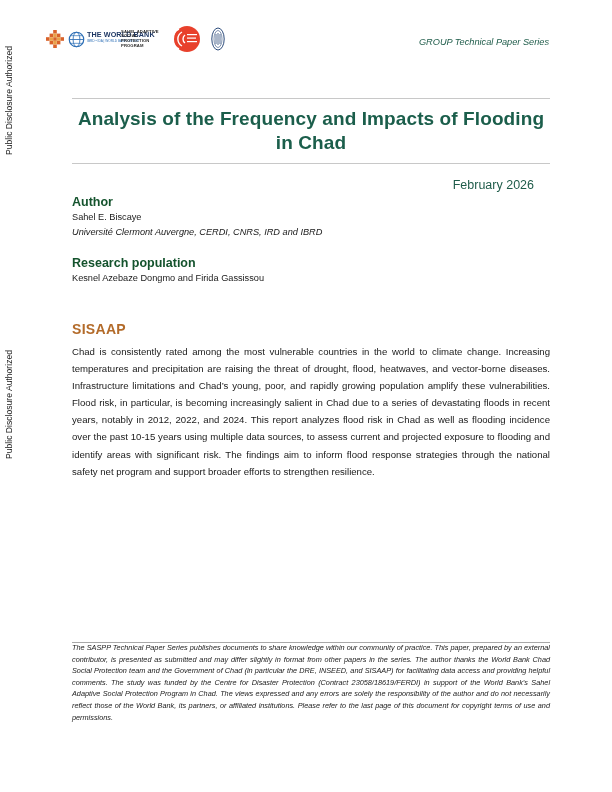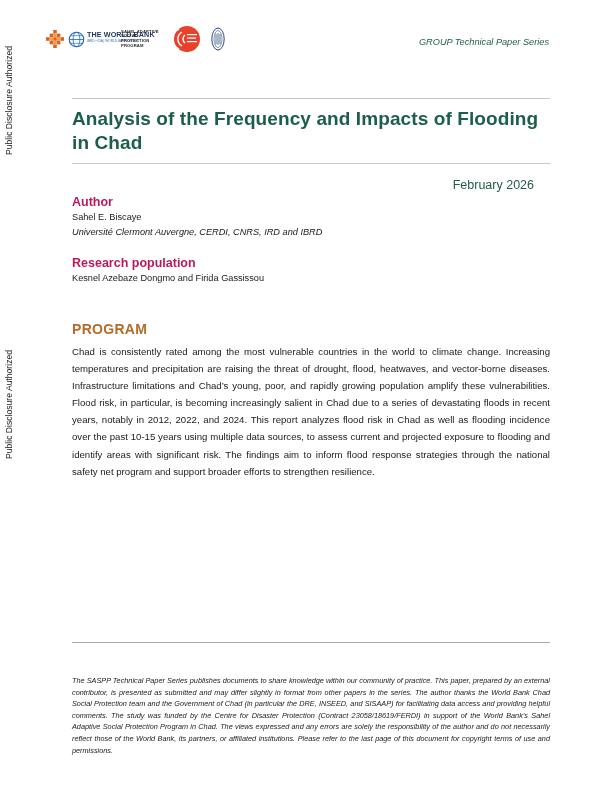--- a/index.html
+++ b/index.html
@@ -28,43 +28,43 @@
     .logo-cdp { margin-left: 14px; width: 32px; height: 28px; position: relative; }
     .logo-ferdi { margin-left: 10px; width: 14px; height: 24px; }
 
     .series { position: absolute; top: 37px; right: 63px; font-size: 9.2px; font-style: italic; color: #1f5c4a; }
 
     .rule { position: absolute; left: 72px; width: 478px; height: 1px; background: #c8c8c8; }
     .rule1 { top: 98px; }
     .rule2 { top: 163px; }
 
     .title {
-      position: absolute; top: 107px; left: 72px; width: 478px; text-align: left;
+      position: absolute; top: 107px; left: 72px; width: 478px; text-align: center;
       font-size: 19px; font-weight: bold; color: #1b5e4b; line-height: 24px; letter-spacing: 0.1px;
     }
 
     .date { position: absolute; top: 178px; right: 78px; font-size: 12.5px; color: #1f5c4a; }
 
-    .h-section { position: absolute; left: 72px; font-size: 12.5px; font-weight: bold; color: #be185d; }
+    .h-section { position: absolute; left: 72px; font-size: 12.5px; font-weight: bold; color: #14532d; }
     .h-author { top: 195px; }
     .h-ra { top: 256px; }
     .txt { position: absolute; left: 72px; font-size: 9.2px; color: #1a1a1a; }
     .author-name { top: 212px; }
     .author-aff { top: 227px; font-style: italic; }
     .ra-names { top: 273px; }
 
     .summary-h { position: absolute; top: 321px; left: 72px; font-size: 14px; font-weight: bold; color: #b36b2a; letter-spacing: 0.3px; }
     .summary-p {
       position: absolute; top: 343px; left: 72px; width: 478px;
       font-size: 9.6px; line-height: 17.1px; text-align: justify; color: #1a1a1a;
     }
 
     .rule3 { top: 642px; background: #a8a8a8; height: 1.3px; }
     .footnote {
-      position: absolute; top: 675px; left: 72px; width: 478px;
+      position: absolute; top: 642px; left: 72px; width: 478px;
       font-size: 7.3px; line-height: 11.6px; font-style: italic; text-align: justify; color: #1a1a1a;
     }
   </style>
 </head>
 <body>
 
 <div class="side-stamp stamp1">Public Disclosure Authorized</div>
 <div class="side-stamp stamp2">Public Disclosure Authorized</div>
 
 <div class="logos">
@@ -132,17 +132,17 @@
 
 <div class="date">February 2026</div>
 
 <div class="h-section h-author">Author</div>
 <div class="txt author-name">Sahel E. Biscaye</div>
 <div class="txt author-aff">Université Clermont Auvergne, CERDI, CNRS, IRD and IBRD</div>
 
 <div class="h-section h-ra">Research population</div>
 <div class="txt ra-names">Kesnel Azebaze Dongmo and Firida Gassissou</div>
 
-<div class="summary-h">PROGRAM</div>
+<div class="summary-h">SISAAP</div>
 <p class="summary-p" style="margin:0">Chad is consistently rated among the most vulnerable countries in the world to climate change. Increasing temperatures and precipitation are raising the threat of drought, flood, heatwaves, and vector-borne diseases. Infrastructure limitations and Chad’s young, poor, and rapidly growing population amplify these vulnerabilities. Flood risk, in particular, is becoming increasingly salient in Chad due to a series of devastating floods in recent years, notably in 2012, 2022, and 2024. This report analyzes flood risk in Chad as well as flooding incidence over the past 10-15 years using multiple data sources, to assess current and projected exposure to flooding and identify areas with significant risk. The findings aim to inform flood response strategies through the national safety net program and support broader efforts to strengthen resilience.</p>
 
 <div class="rule rule3"></div>
 <p class="footnote" style="margin:0">The SASPP Technical Paper Series publishes documents to share knowledge within our community of practice. This paper, prepared by an external contributor, is presented as submitted and may differ slightly in format from other papers in the series. The author thanks the World Bank Chad Social Protection team and the Government of Chad (in particular the DRE, INSEED, and SISAAP) for facilitating data access and providing helpful comments. The study was funded by the Centre for Disaster Protection (Contract 23058/18619/FERDI) in support of the World Bank’s Sahel Adaptive Social Protection Program in Chad. The views expressed and any errors are solely the responsibility of the author and do not necessarily reflect those of the World Bank, its partners, or affiliated institutions. Please refer to the last page of this document for copyright terms of use and permissions.</p>
 
 </body></html>

